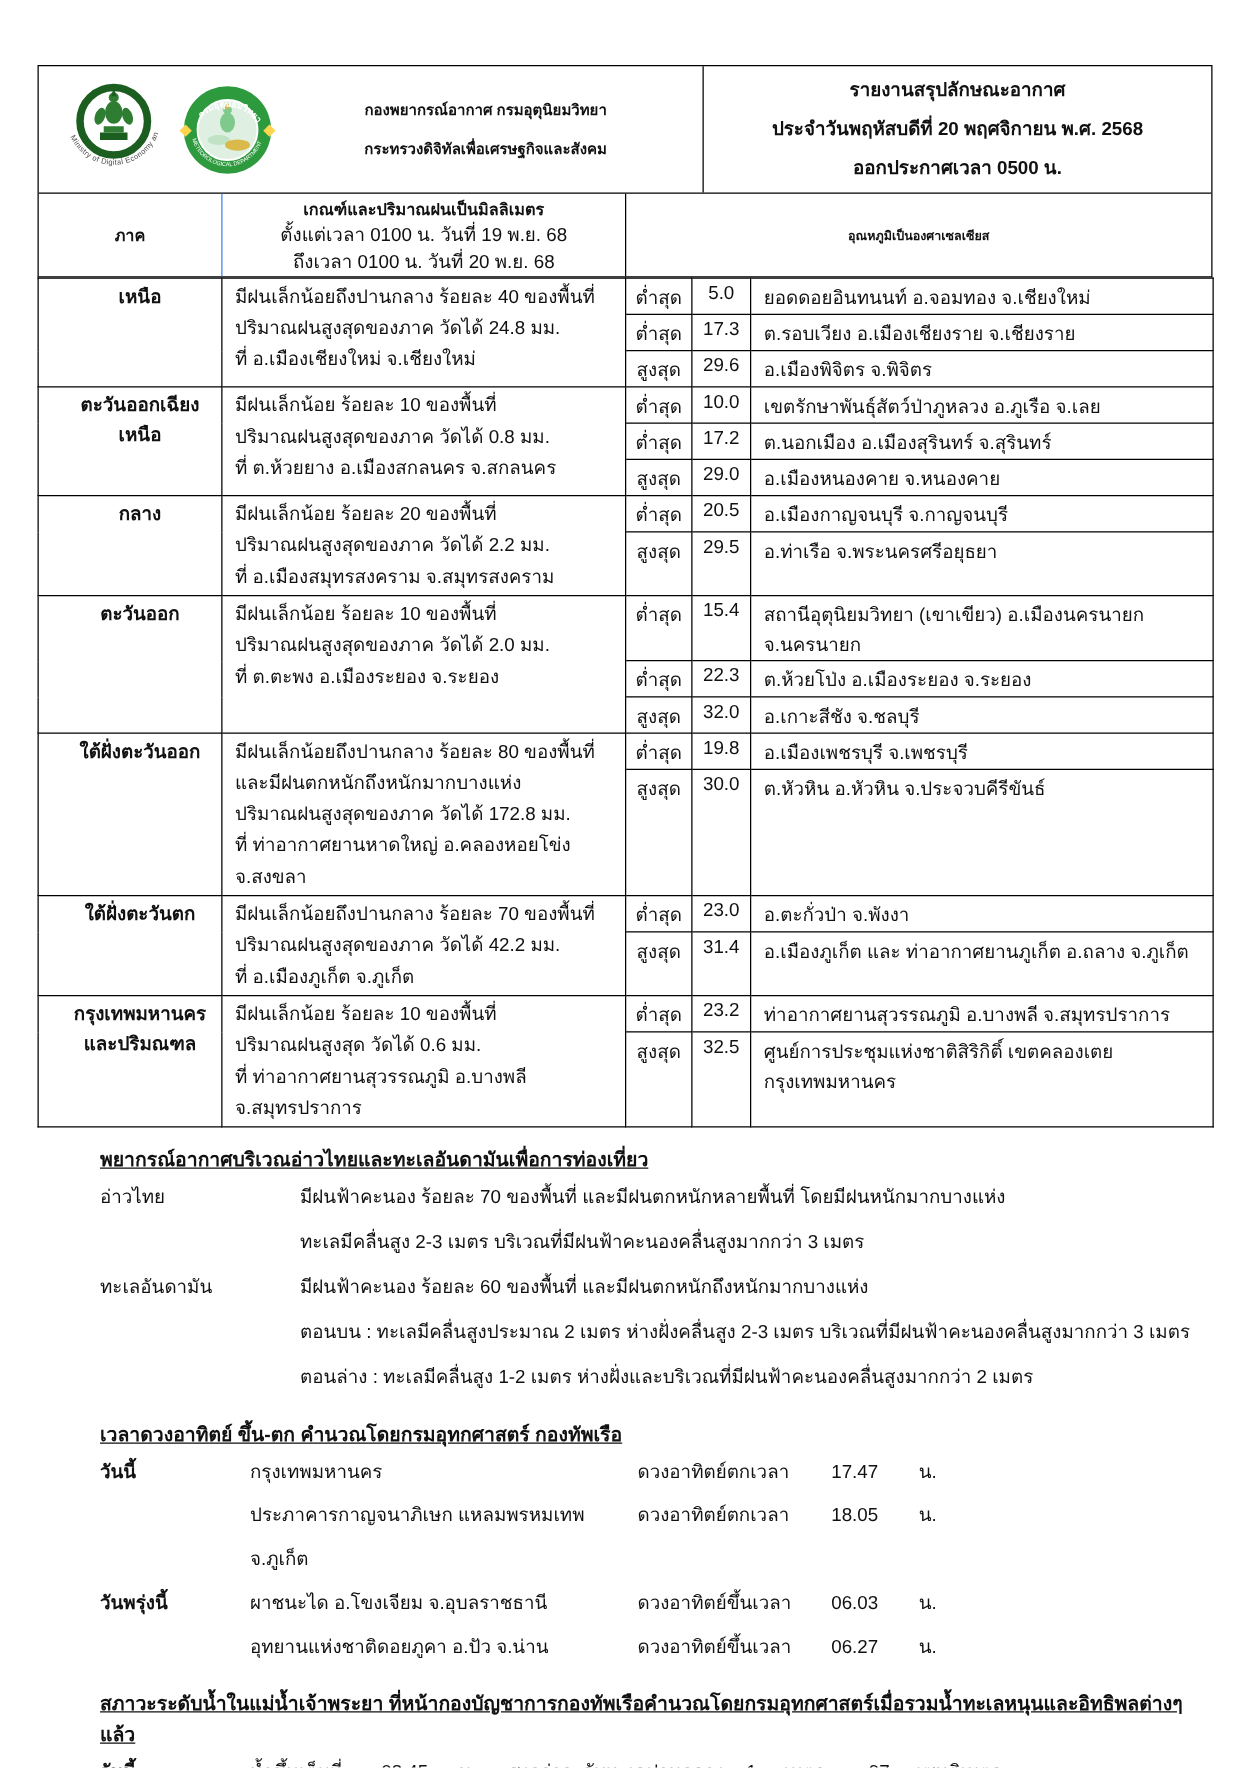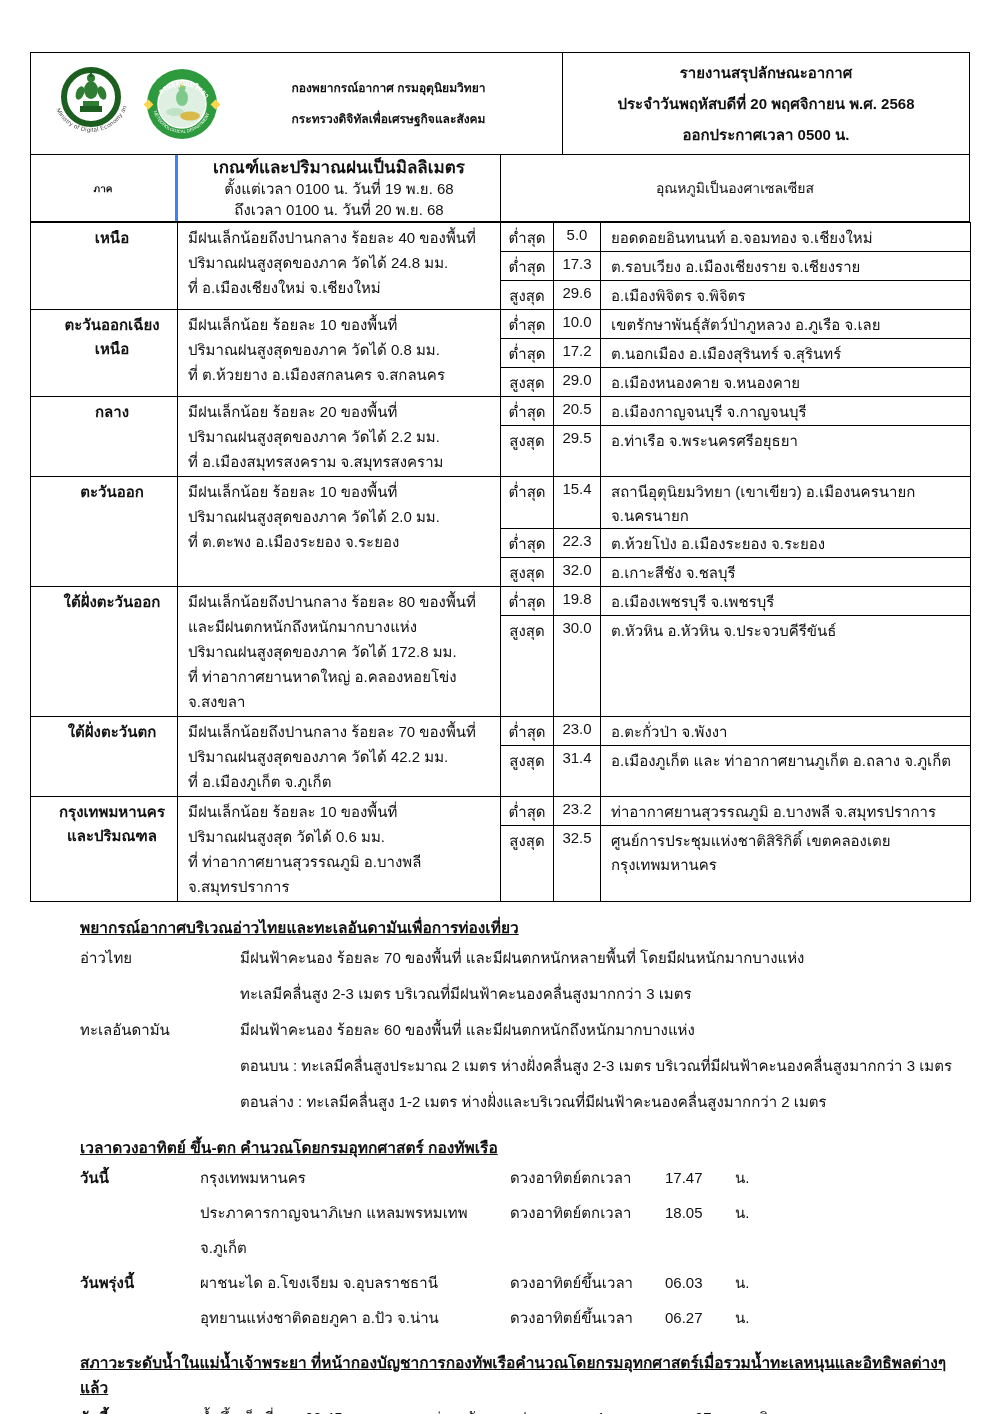--- a/index.html
+++ b/index.html
@@ -11,24 +11,24 @@
   .page { width:940px; margin:0 auto; padding-top:52px; }
 
   
   .hdr { border:1.5px solid #000; }
   .hdr-row1 { display:flex; height:102px; border-bottom:1px solid #000; }
   .hdr-left { width:532px; border-right:1px solid #000; display:flex; align-items:center; padding-left:16px; }
   .hdr-logos { display:flex; align-items:center; gap:10px; }
   .hdr-title { flex:1; text-align:center; font-weight:bold; font-size:12px; line-height:31px; padding-right:6px; }
   .hdr-right { flex:1; display:flex; flex-direction:column; justify-content:center; text-align:center; font-weight:bold; font-size:15px; line-height:31px; }
   .hdr-row2 { display:flex; height:66px; }
-  .hr2-region { width:147px; border-right:3px solid #3b82f6; display:flex; align-items:center; justify-content:center; font-weight:bold; font-size:10px; }
+  .hr2-region { width:147px; border-right:1px solid #3b82f6; display:flex; align-items:center; justify-content:center; font-weight:bold; font-size:13px; }
   .hr2-rain { width:323px; border-right:1px solid #000; text-align:center; font-size:15px; line-height:21px; padding-top:2px; }
-  .hr2-rain .b { font-weight:bold; font-size:17px; }
-  .hr2-temp { flex:1; display:flex; align-items:center; justify-content:center; font-weight:normal; font-size:14px; }
+  .hr2-rain .b { font-weight:bold; font-size:13px; }
+  .hr2-temp { flex:1; display:flex; align-items:center; justify-content:center; font-weight:bold; font-size:10px; }
 
   
   table.main { border-collapse:collapse; width:940px; table-layout:fixed; }
   table.main td { border:1px solid #000; font-size:15px; vertical-align:top; }
   tr.fx { height:26px; }
   td.region { font-weight:bold; font-size:15.5px; padding:3px 4px 0 20px; line-height:24px;text-align:center; }
   td.rain { padding:2px 6px 2px 10px; line-height:25px; }
   td.tlabel { text-align:center; padding-top:3px; }
   td.tval { text-align:center; padding-top:3px; }
   td.tloc { padding:3px 4px 0 10px; }

